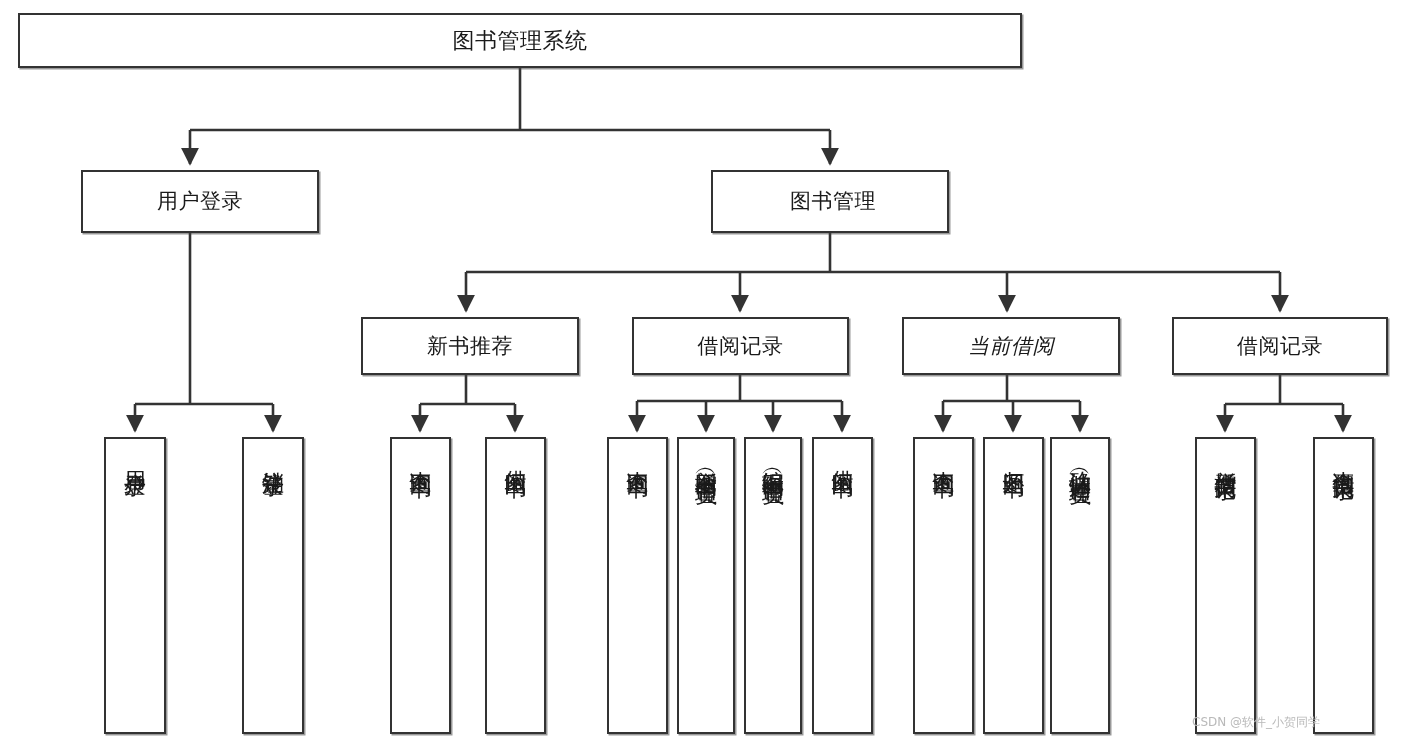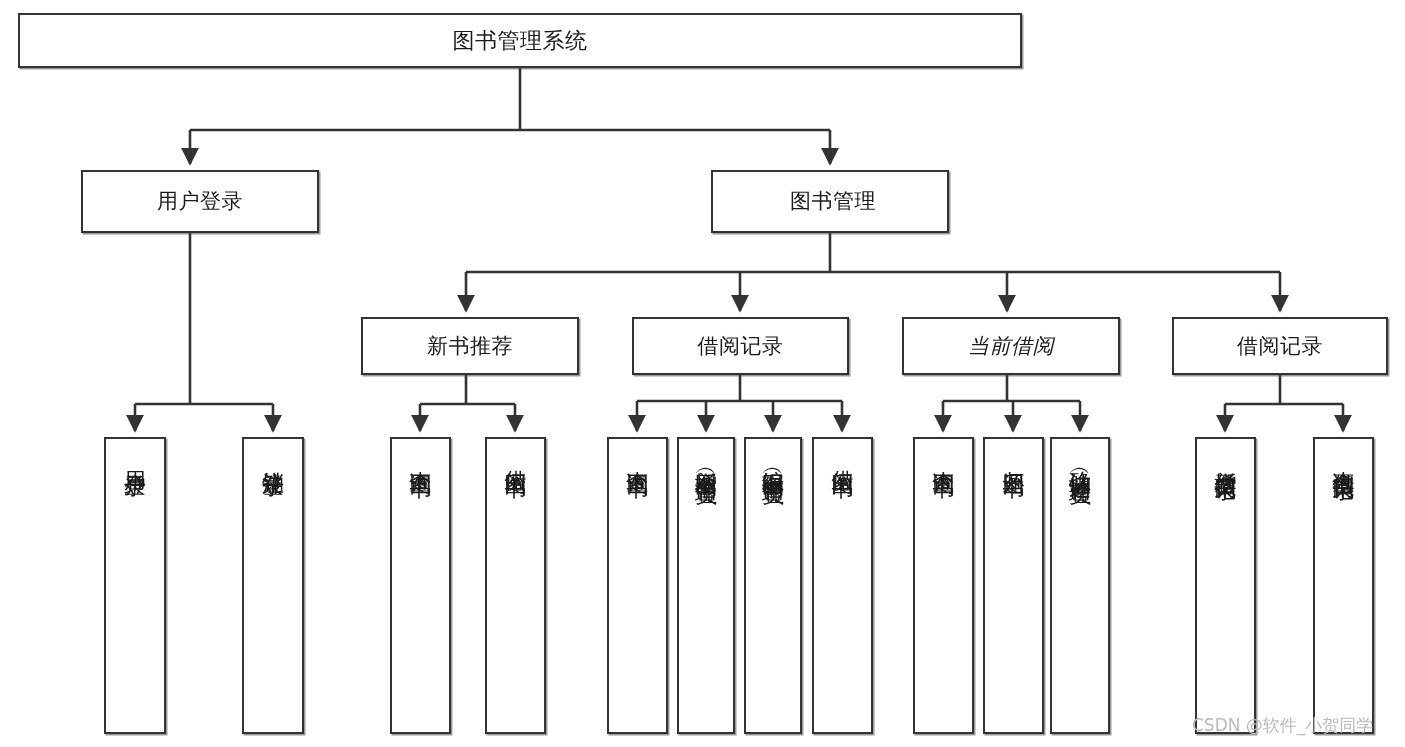--- a/index.html
+++ b/index.html
@@ -57,21 +57,21 @@
     text-orientation: upright;
     font-size: 22px;
     line-height: 1.18;
     letter-spacing: 2px;
     white-space: nowrap;
   }
   .node.root .label { font-size: 22px; }
   .watermark {
     position: absolute;
     color: #b9b9b9;
-    font-size: 17px;
+    font-size: 12px;
     white-space: nowrap;
     font-family: "DejaVu Sans", "Liberation Sans", sans-serif;
   }
 </style>
 </head>
 <body>
 
 <div id="canvas">
 
   <svg id="edges" viewBox="0 0 1405 747" xmlns="http://www.w3.org/2000/svg">

